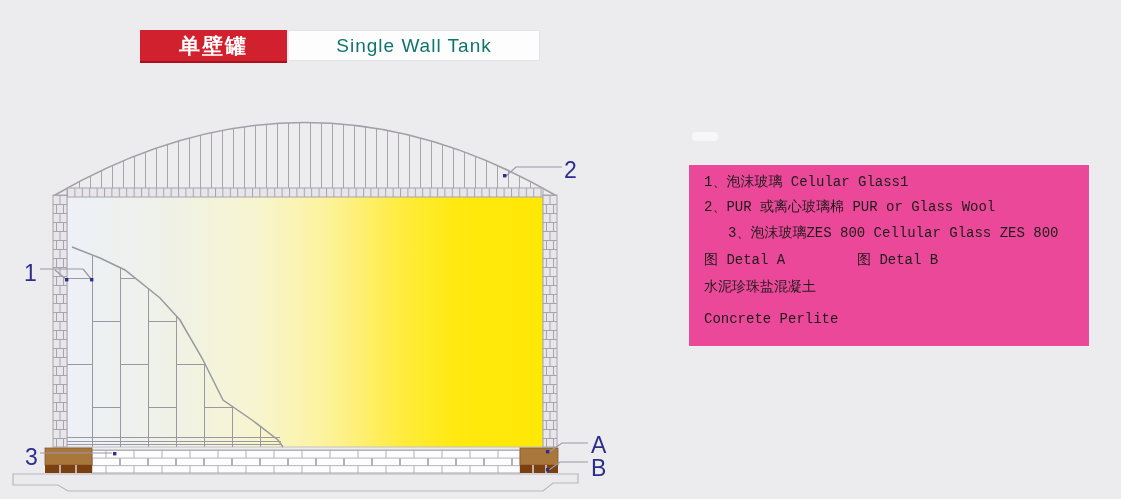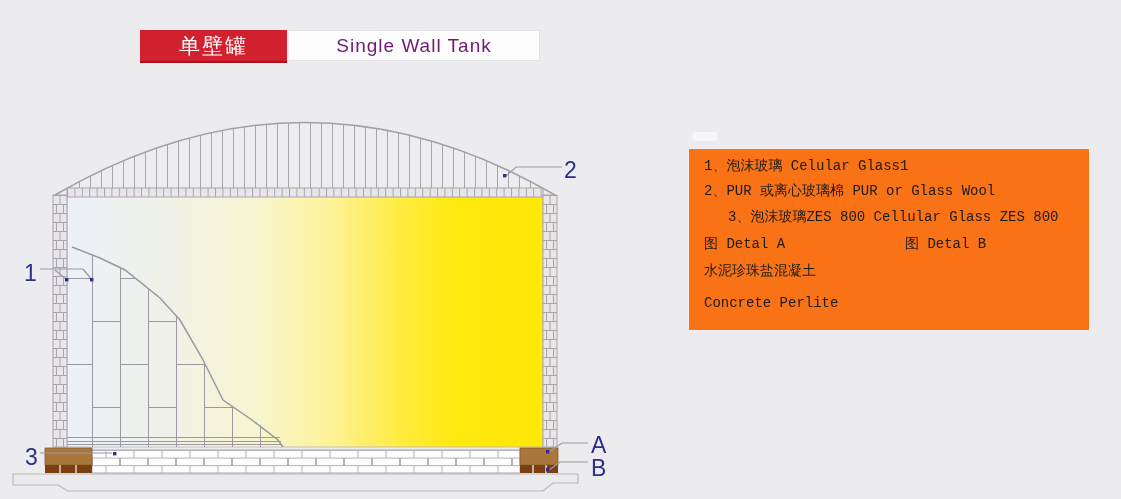--- a/index.html
+++ b/index.html
@@ -3,35 +3,35 @@
 <meta charset="utf-8">
 <style>
   html,body{margin:0;padding:0;}
   body{font-family:"Liberation Sans",sans-serif;background:#ececee;}
   .page{position:relative;width:1121px;height:499px;background:#ececee;overflow:hidden;}
 
   
   .hdr-red{position:absolute;left:140px;top:30px;width:147px;height:31px;
     background:#d2212e;border-bottom:2px solid #aa111d;
     display:flex;align-items:center;justify-content:center;
-    color:#ffffff;font-size:21px;font-weight:normal;letter-spacing:2px;}
+    color:#ffffff;font-size:21px;font-weight:bold;letter-spacing:2px;}
   .hdr-white{position:absolute;left:289px;top:30px;width:251px;height:31px;
     background:#fdfdfd;border:1px solid #e3e3e5;border-left:none;box-sizing:border-box;
     display:flex;align-items:center;justify-content:center;
-    color:#701a75;font-size:19px;letter-spacing:1px;}
+    color:#0f766e;font-size:19px;letter-spacing:1px;}
 
   
   .legend-tab{position:absolute;left:692px;top:132px;width:26px;height:9px;
     background:#f7f7f9;border-radius:4px;}
-  .legend{position:absolute;left:688px;top:148px;width:402px;height:183px;
-    background:#f97316;border:1px solid #f0f0f2;box-sizing:border-box;
+  .legend{position:absolute;left:688px;top:164px;width:402px;height:183px;
+    background:#ec4899;border:1px solid #f0f0f2;box-sizing:border-box;
     font-family:"Liberation Mono","DejaVu Sans Mono",monospace;
     color:#1c1c1c;font-size:14px;}
   .legend .ln{position:absolute;left:15px;white-space:nowrap;}
-  .legend .col2{left:168px;margin-left:48px;}
+  .legend .col2{left:168px;}
   .l1{top:8px;} .l2{top:33px;} .l3{top:59px;margin-left:24px;}
   .l4{top:86px;} .l5{top:113px;} .l6{top:146px;}
 
   svg{position:absolute;left:0;top:0;}
   .callout{font-family:"Liberation Sans",sans-serif;font-size:23px;fill:#2d2d8c;}
 </style>
 </head>
 <body>
 
 <div class="page">

